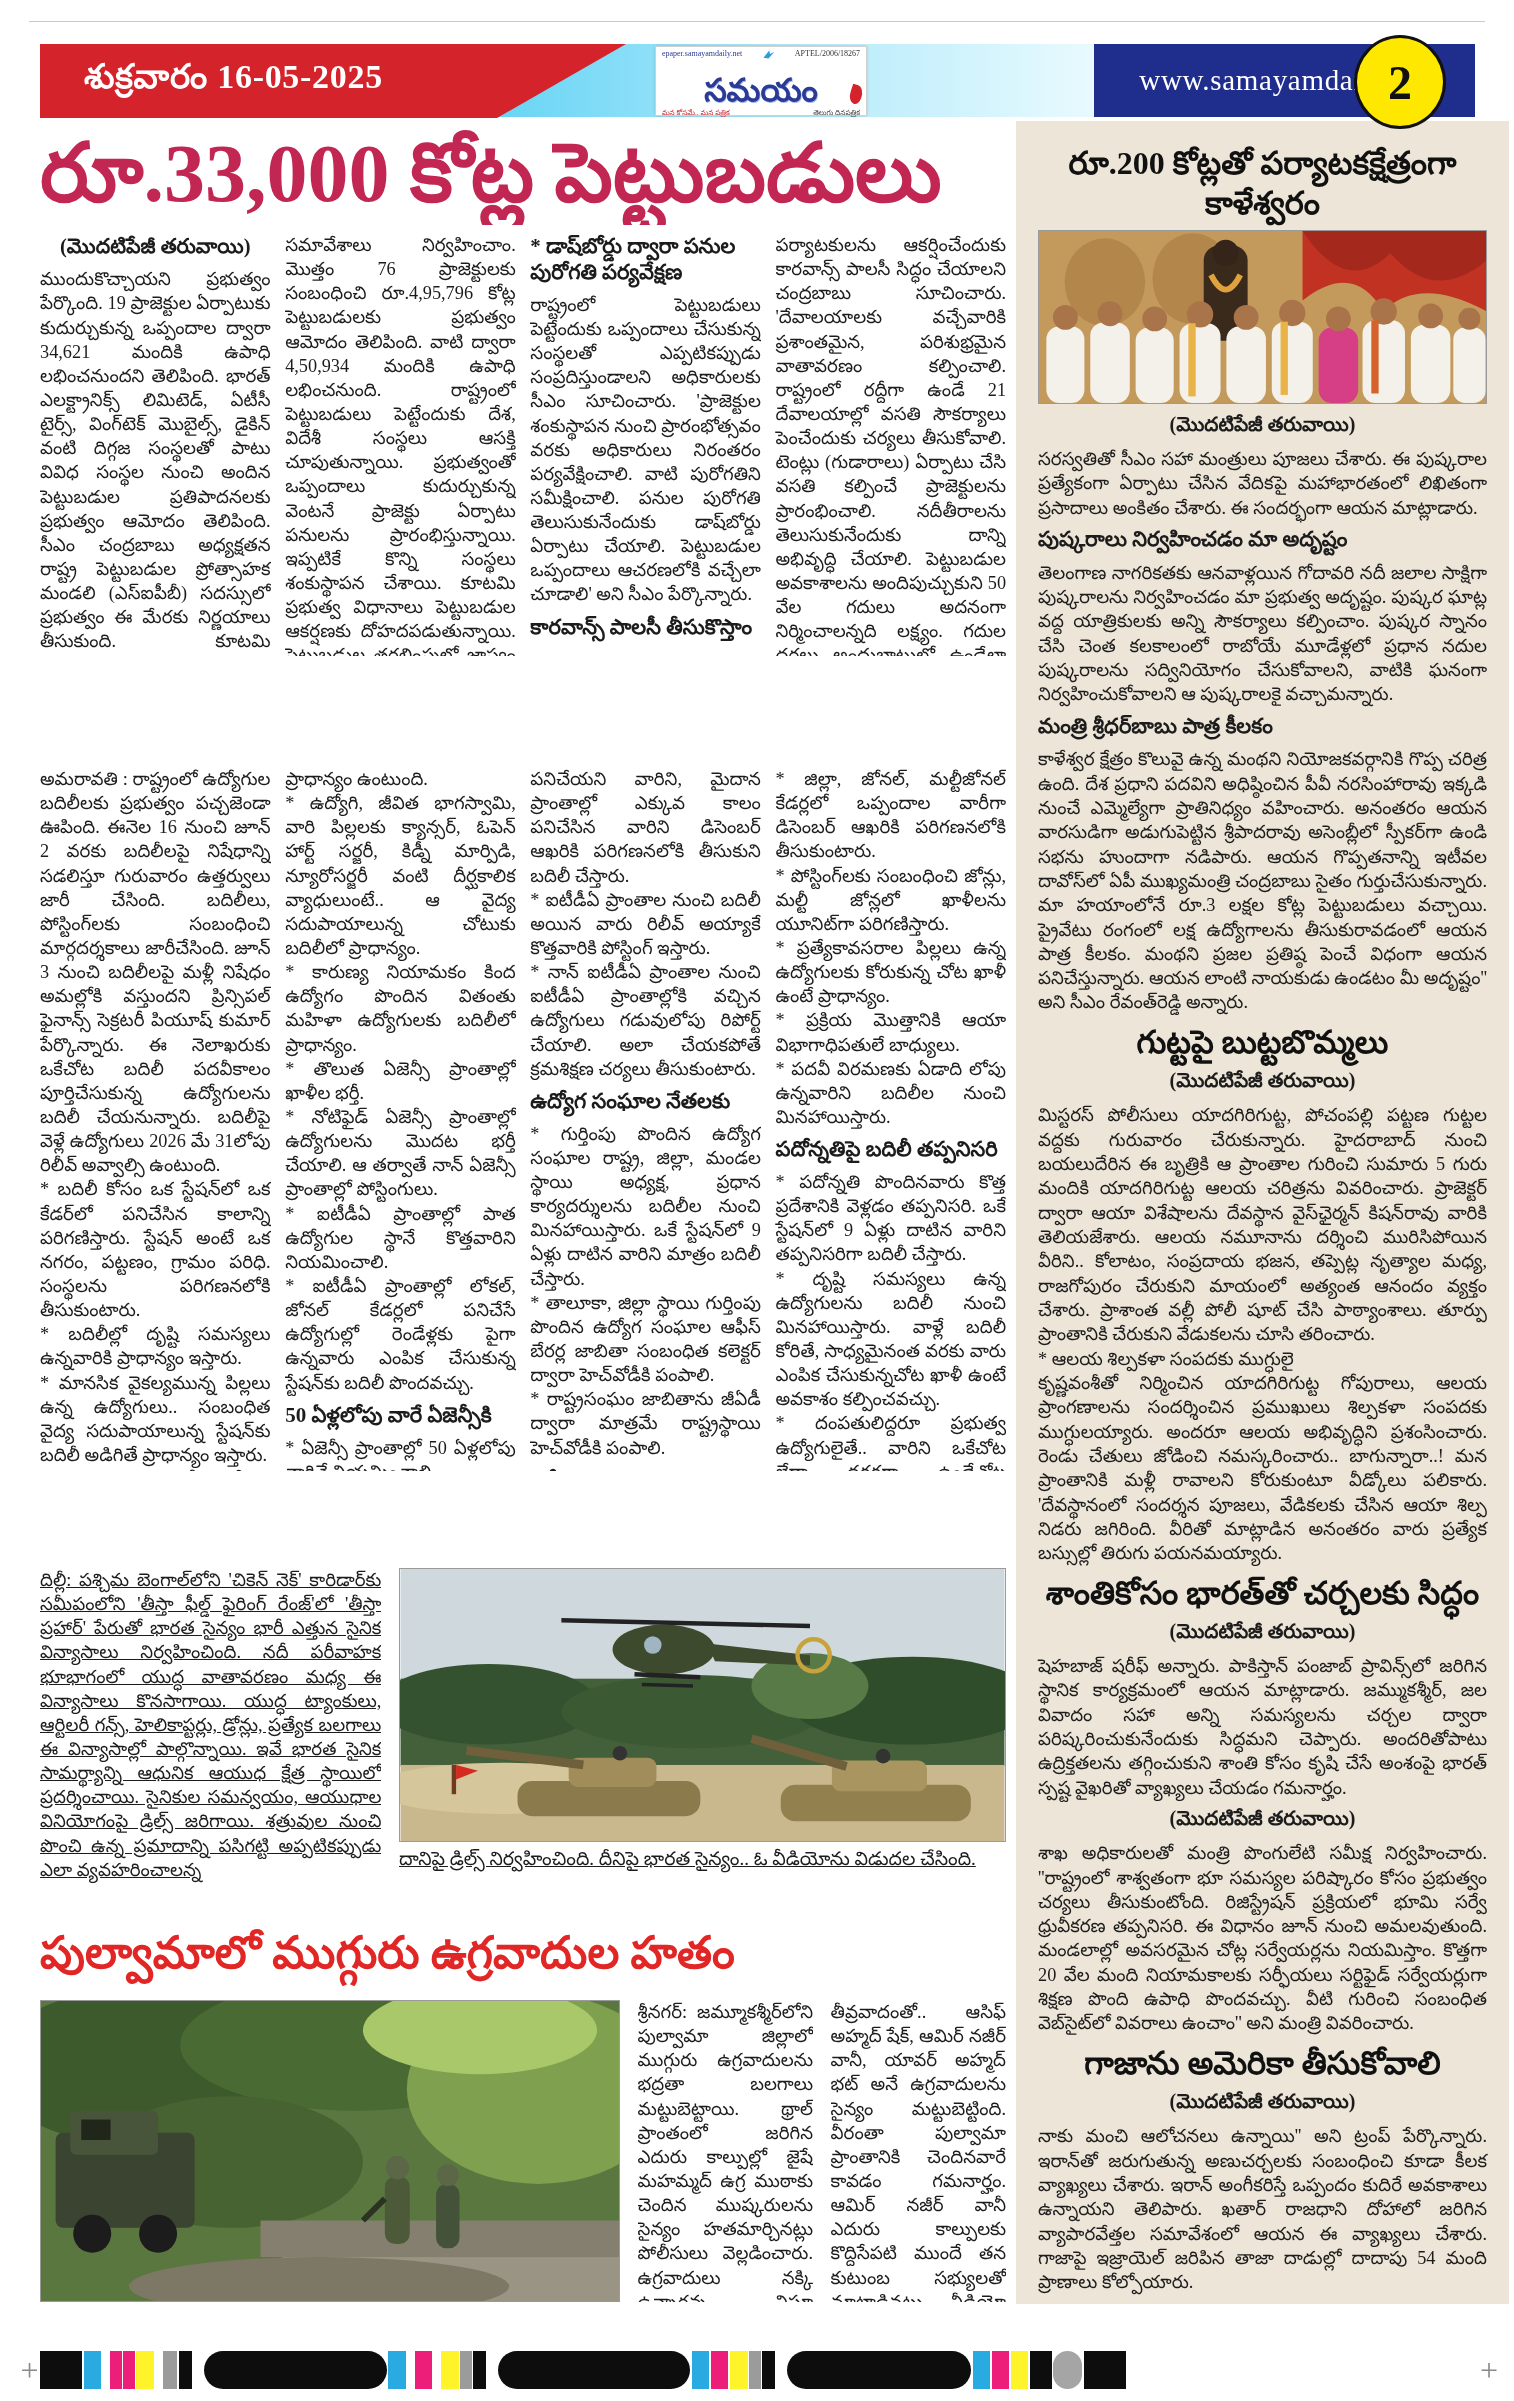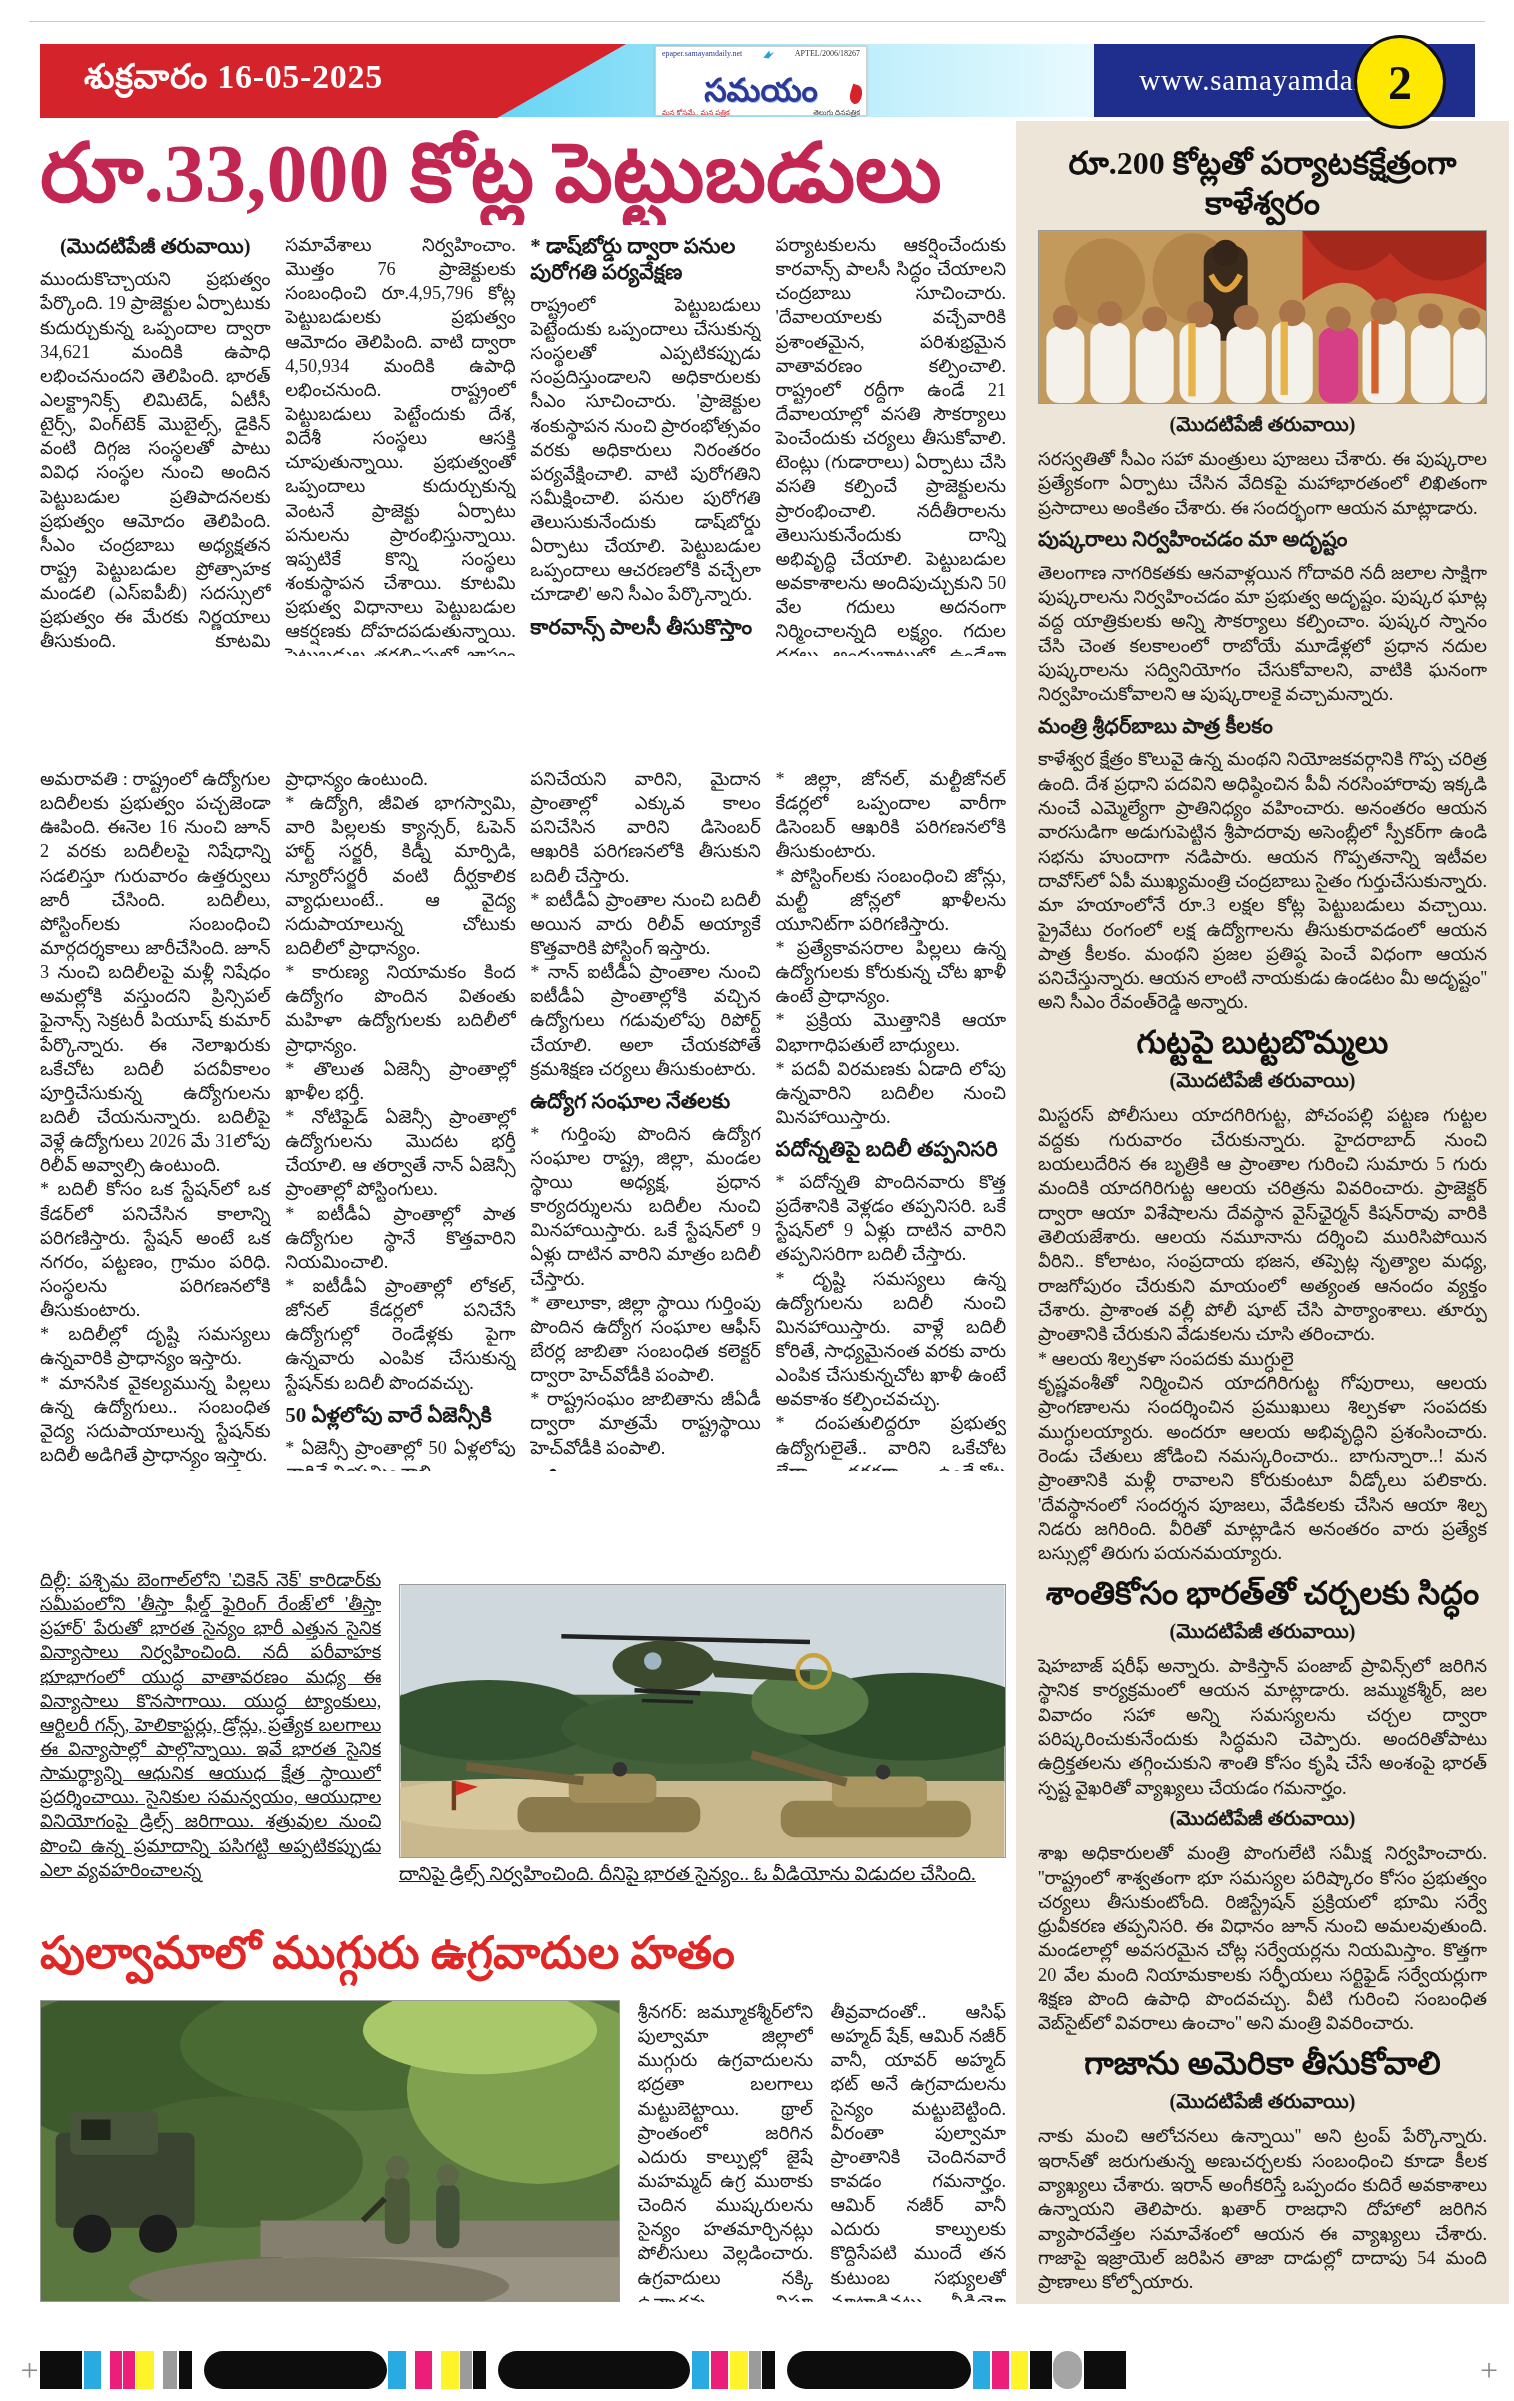--- a/index.html
+++ b/index.html
@@ -43,21 +43,21 @@
   .bg-invest{top:233px;height:423px;}
   .bg-ap{top:767px;height:704px;}
   .ncol{flex:1;overflow:hidden;font-size:18.3px;line-height:1.32;}
   .p{margin:0 0 7.3px 0;}
   .p.body{text-align:justify;white-space:pre-line;}
   .p.sub{font-weight:bold;font-size:21px;line-height:1.25;}
   .p.cont{font-weight:bold;font-size:20.5px;text-align:center;}
 
   .a3-row{position:absolute;left:40px;top:1568px;width:966px;height:337px;display:flex;gap:17.6px;overflow:hidden;text-decoration:underline;}
   .a3-left{width:343px;font-size:18.3px;line-height:1.32;text-align:justify;overflow:hidden;}
-  .a3-right{flex:1;display:flex;flex-direction:column;justify-content:center;}
+  .a3-right{flex:1;display:flex;flex-direction:column;}
   .photo-frame{border:0.7px solid #9a9a9a;overflow:hidden;}
   .a3-caption{font-size:19px;margin-top:5.9px;}
 
   .a4-row{position:absolute;left:40px;top:2000px;width:966px;height:302px;display:flex;gap:17.6px;overflow:hidden;}
   .a4-photo{width:578px;}
   .a4-col{flex:1;font-size:18.3px;line-height:1.32;text-align:justify;overflow:hidden;}
 
   
   .sidebar{position:absolute;left:1016px;top:121px;width:493px;height:2183px;background:#ece5d8;
            box-sizing:border-box;padding:19px 22px;overflow:hidden;}

